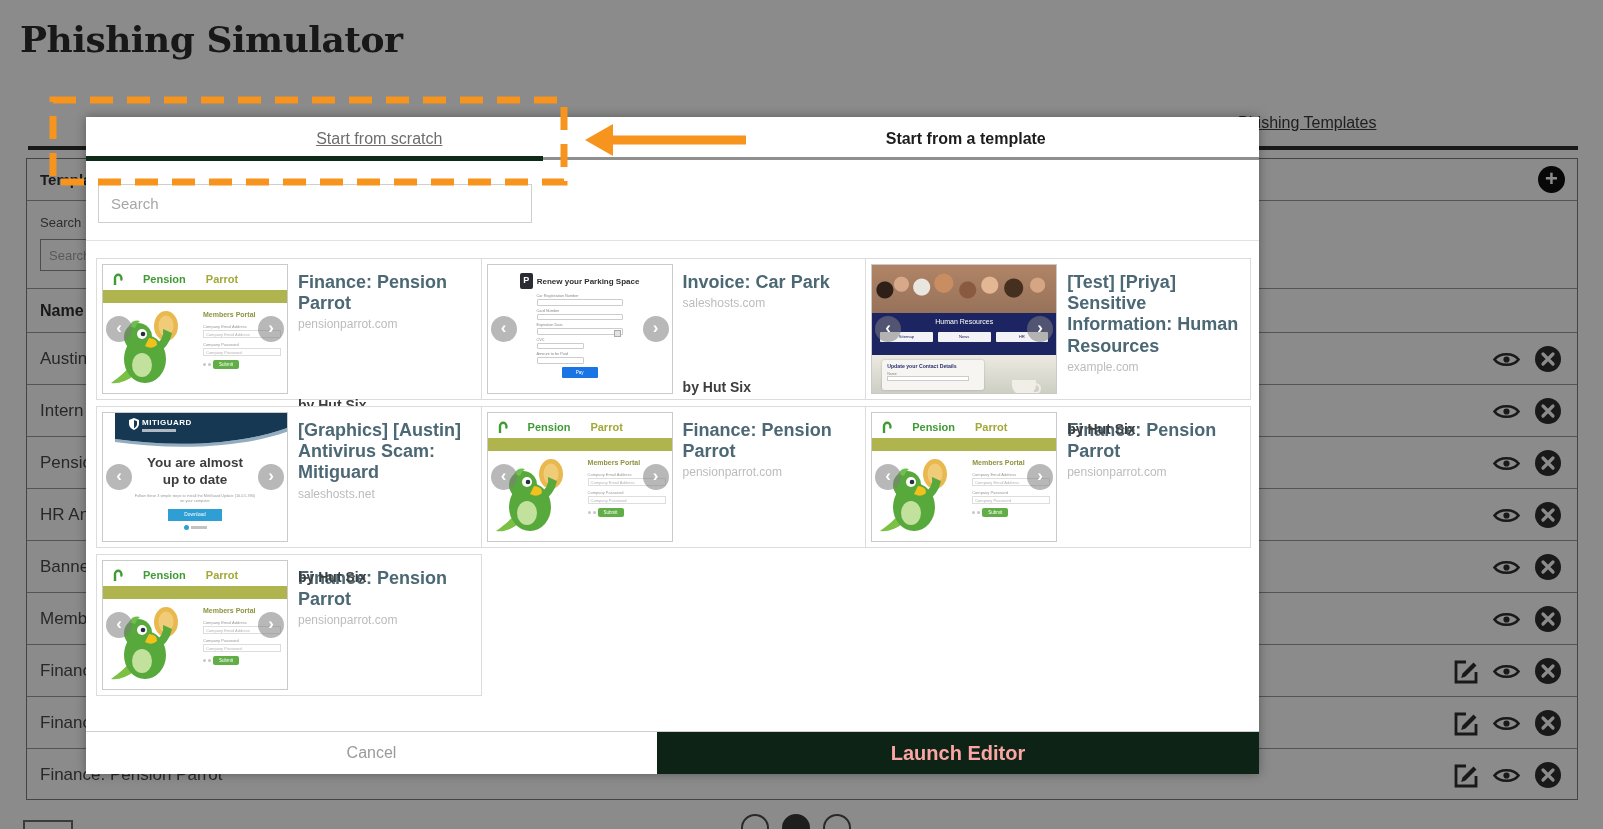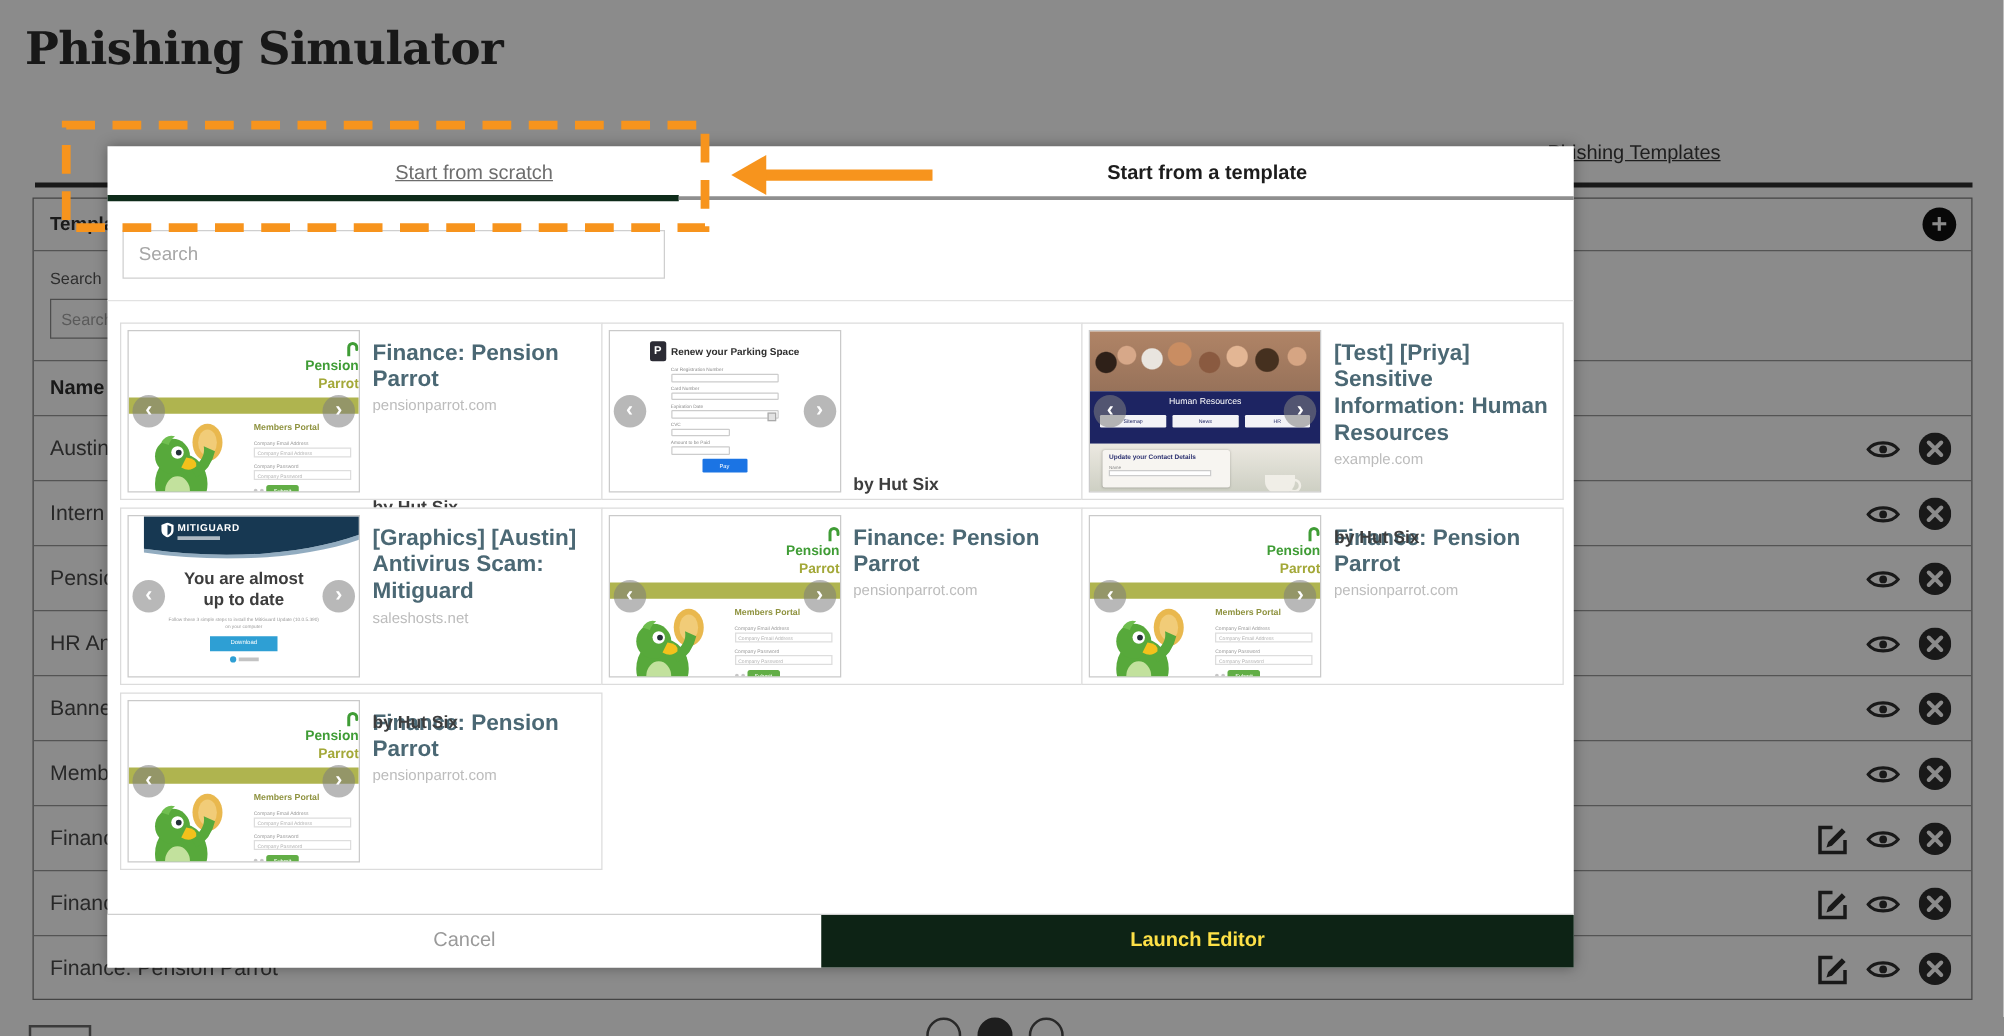--- a/index.html
+++ b/index.html
@@ -72,21 +72,21 @@
   
   .thumb { position:relative; flex:none; width:186px; height:130px; border:1px solid #cacaca;
            background:#fff; overflow:hidden; filter:blur(0.45px); }
   .tnav { position:absolute; top:50%; margin-top:-13px; width:26px; height:26px; border-radius:50%;
           background:rgba(125,125,125,0.55); color:#fff; text-align:center; line-height:24px;
           font-size:17px; font-weight:700; cursor:pointer; }
   .tnav.l { left:3px; } .tnav.r { right:3px; }
   .tnav.l::before { content:"\2039"; } .tnav.r::before { content:"\203A"; }
 
   
-  .pp-logo { display:flex; align-items:flex-end; gap:2px; padding:6px 0 0 10px;flex-direction:column; }
+  .pp-logo { display:flex; align-items:flex-end; gap:20px; padding:6px 0 0 10px; }
   .pp-n1 { font-size:11px; font-weight:800; color:#3F9C35; }
   .pp-n2 { font-size:11px; font-weight:800; color:#A3A838; }
   .pp-bar { margin-top:5px; height:13px; background:#AFB44F; }
   .pp-body { position:relative; height:82px; }
   .pp-parrot { position:absolute; left:6px; bottom:0; }
   .pp-form { position:absolute; left:100px; top:8px; width:78px; }
   .pp-portal { font-size:7px; font-weight:700; color:#8f9340; margin-bottom:6px; }
   .pp-lbl { font-size:4px; color:#9a9a9a; margin-bottom:1px; }
   .pp-inp { height:8px; border:1px solid #ddd; font-size:4px; color:#b3b3b3; padding:1px 2px;
             margin-bottom:4px; line-height:5px; overflow:hidden; white-space:nowrap; }
@@ -151,21 +151,21 @@
             font-size:4.8px; text-align:center; line-height:12px; }
   .mg-foot { display:flex; gap:2px; justify-content:center; align-items:center; margin-top:4px; }
   .mg-fdot { width:5px; height:5px; border-radius:50%; background:#2E9FD4; }
   .mg-fbar { width:16px; height:3px; background:#c3c3c3; }
 
   
   .modal-footer { position:absolute; left:0; bottom:0; width:100%; height:43px; display:flex;
                   border-top:1px solid #cfcfcf; }
   .btn-cancel { width:571px; background:#fff; color:#9a9a9a; font-size:16px; display:flex;
                 align-items:center; justify-content:center; cursor:pointer; }
-  .btn-launch { flex:1; background:#0D2315; color:#fde047; font-size:16px; font-weight:700;
+  .btn-launch { flex:1; background:#0D2315; color:#fca5a5; font-size:20px; font-weight:700;
                 display:flex; align-items:center; justify-content:center; cursor:pointer; }
 
   
   .annotation { position:absolute; inset:0; z-index:30; pointer-events:none; }
 </style>
 </head>
 <body>
 
 <div class="bg-page">
   <div class="page-title">Phishing Simulator</div>
@@ -411,20 +411,24 @@
               </div>
             <div class="cp-grp">
                 <div class="cp-lbl">Amount to be Paid</div>
                 <div class="cp-inp cp-short"></div>
               </div>
           </div>
           <div class="cp-btn">Pay</div>
           <div class="tnav l"></div>
           <div class="tnav r"></div>
         </div>
+        <div class="card-text">
+          <div class="card-title">Invoice: Car Park</div>
+          <div class="card-domain">saleshosts.com</div>
+        </div>
         <div class="byline byline-inline">by Hut Six</div>
       </div>
 
       <div class="card">
         <div class="thumb">
           <div class="hr-photo"></div>
           <div class="hr-banner">
             <div class="hr-banner-title">Human Resources</div>
             <div class="hr-nav">
               <div class="hr-nav-btn">Sitemap</div>

